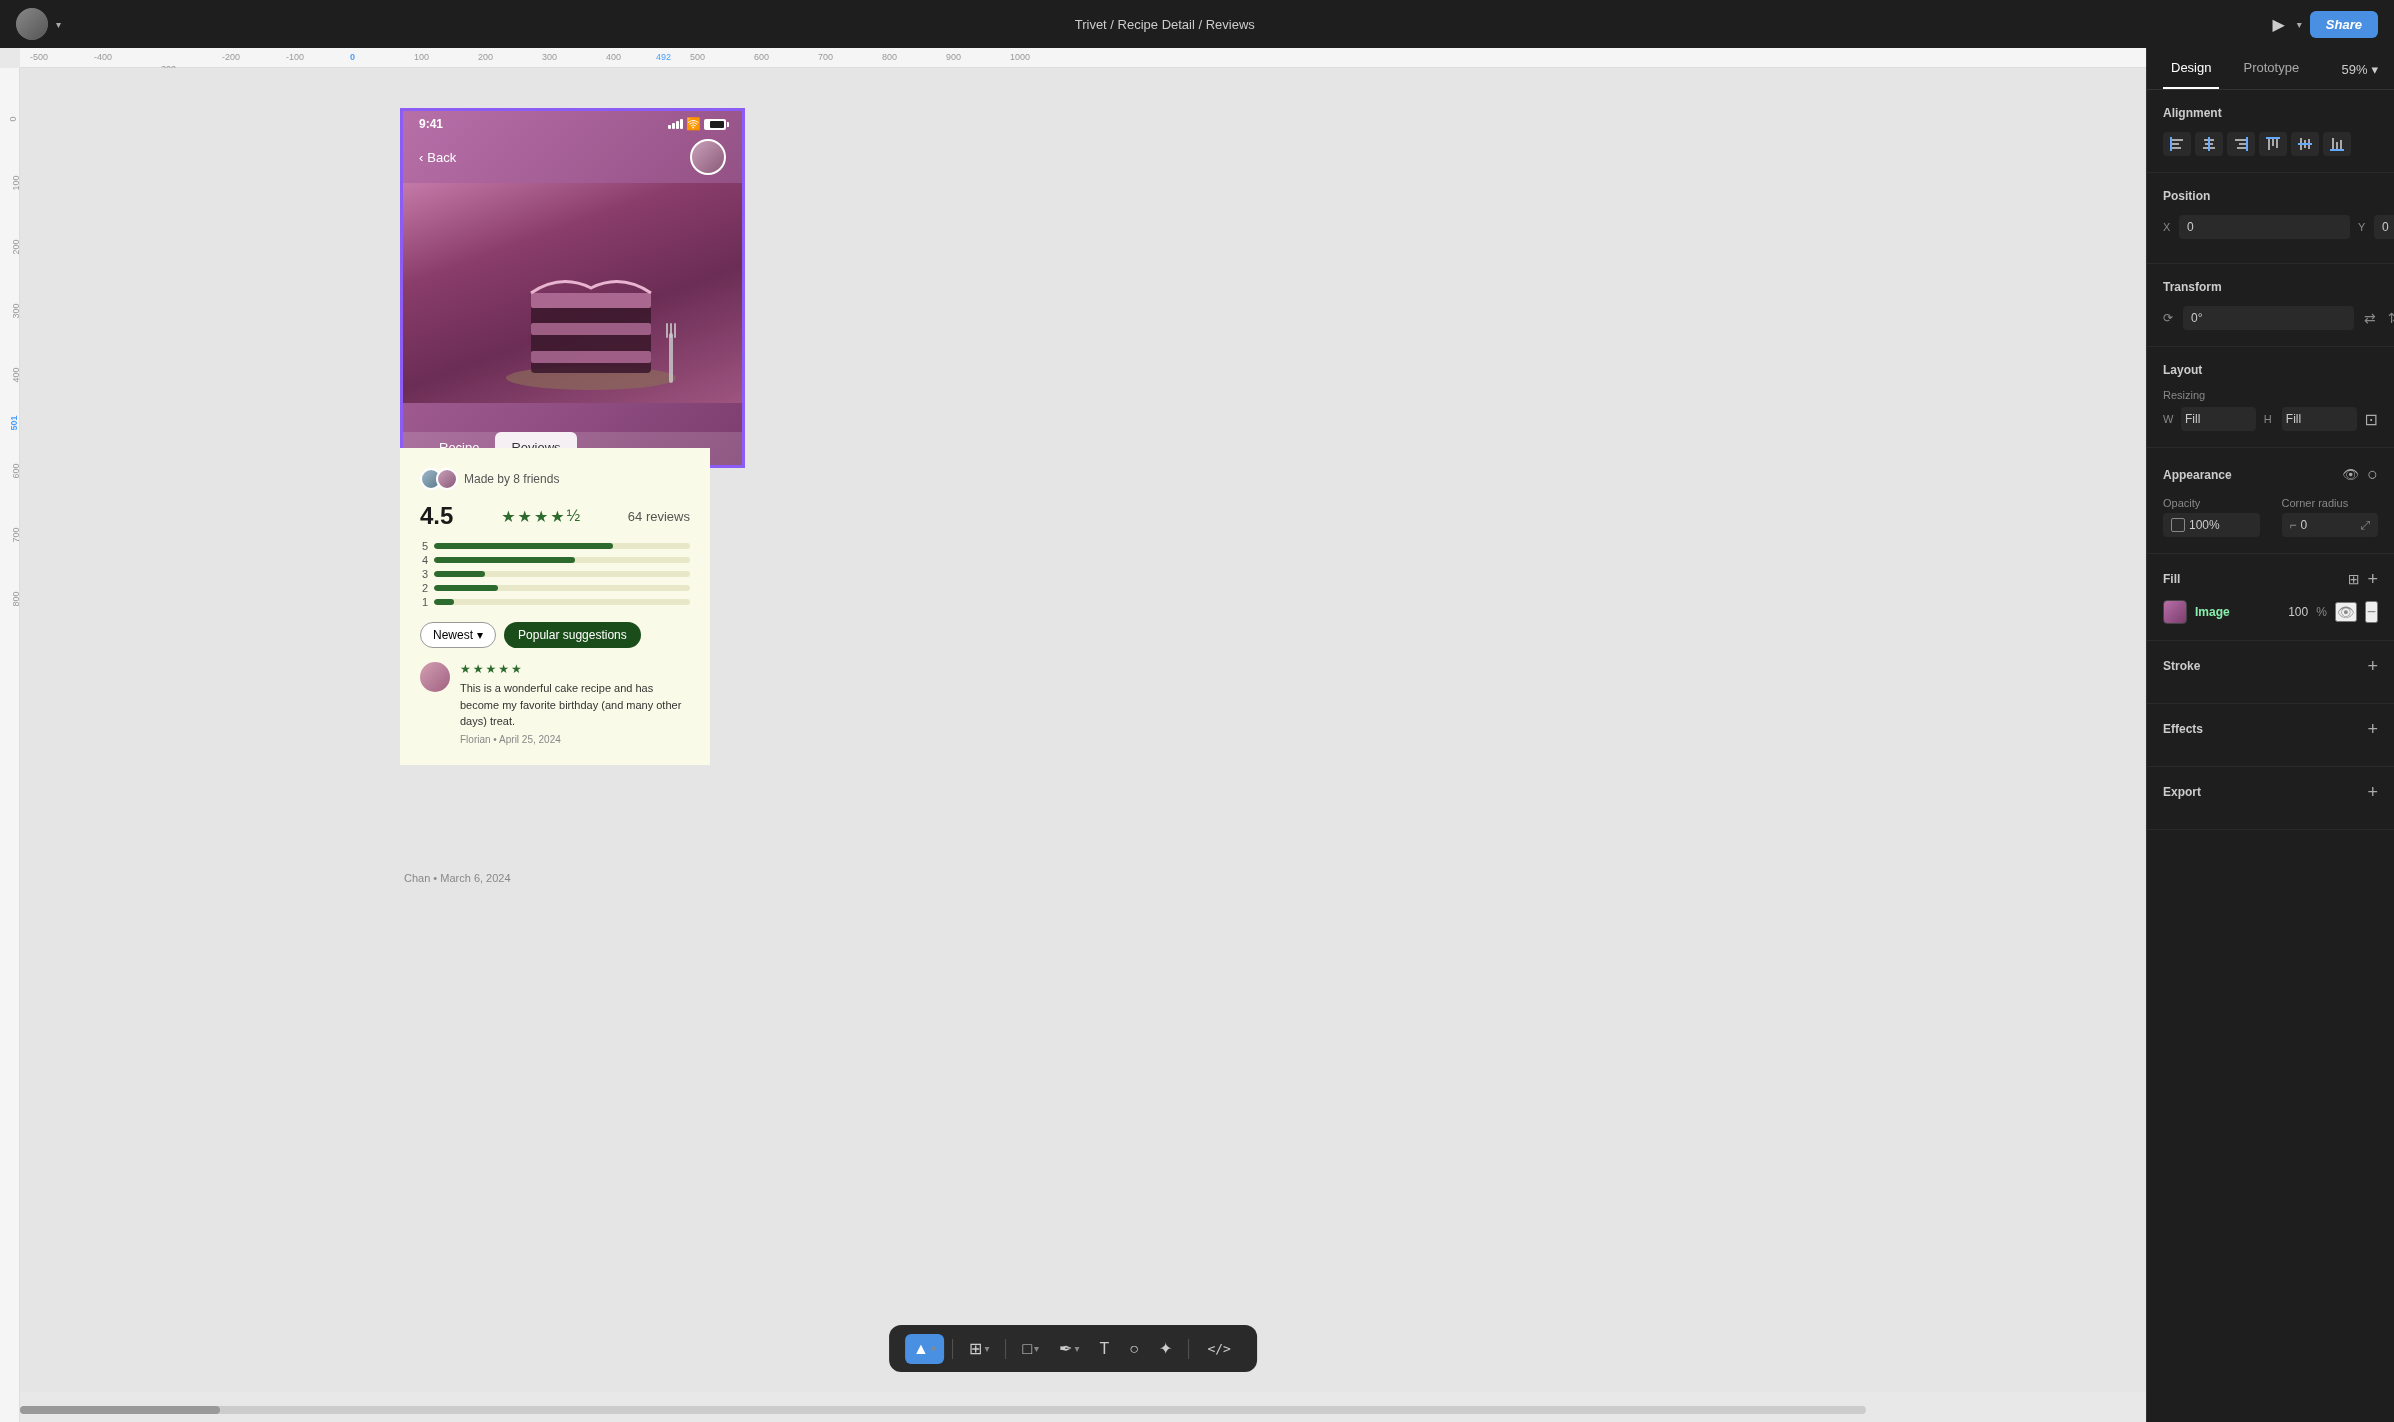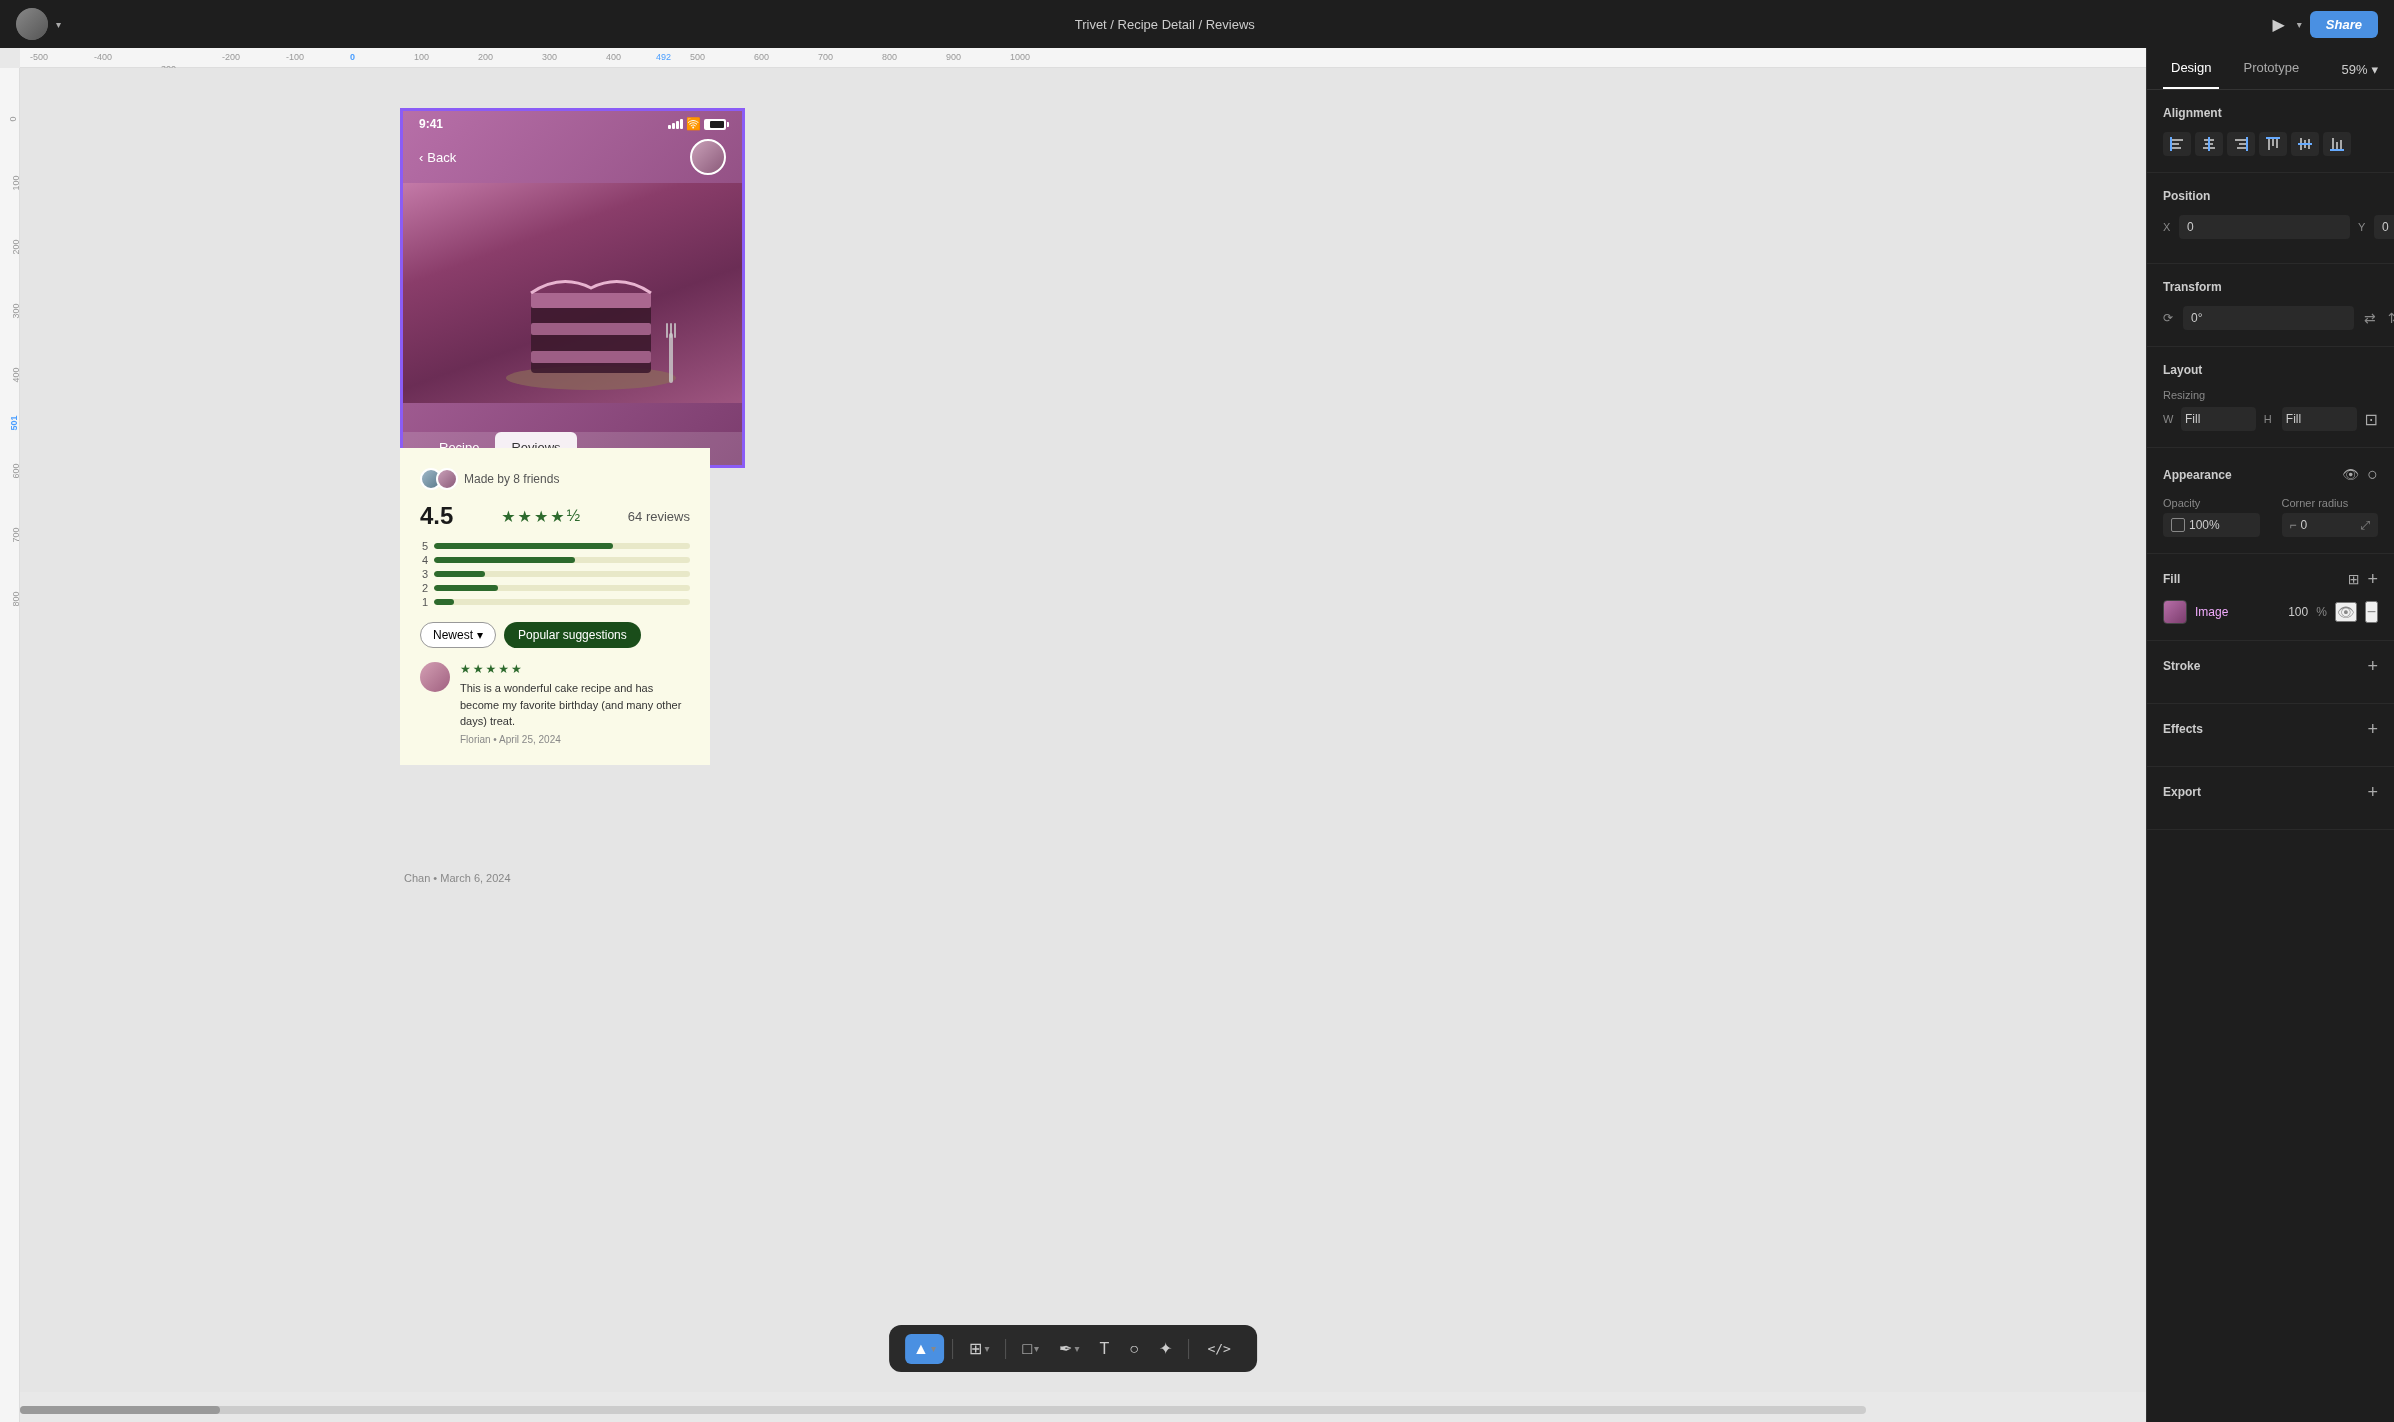--- a/index.html
+++ b/index.html
@@ -523,21 +523,21 @@
       gap: 8px;
     }
     .fill-swatch {
       width: 24px; height: 24px;
       border-radius: 4px;
       cursor: pointer;
       flex-shrink: 0;
       background: linear-gradient(135deg, #b76fa8, #7c3d6e);
       border: 1px solid #444;
     }
-    .fill-type { color: #f0abfc; font-size: 12px; flex: 1; }
+    .fill-type { color: #86efac; font-size: 12px; flex: 1; font-weight: bold; }
     .fill-opacity { color: #ccc; font-size: 12px; width: 36px; text-align: right; }
     .fill-percent { color: #888; font-size: 12px; }
     .fill-eye { color: #888; cursor: pointer; font-size: 14px; }
     .fill-minus { color: #888; cursor: pointer; font-size: 16px; }
 
     
     .right-panel::-webkit-scrollbar { width: 6px; }
     .right-panel::-webkit-scrollbar-thumb { background: #444; border-radius: 3px; }
 
     

